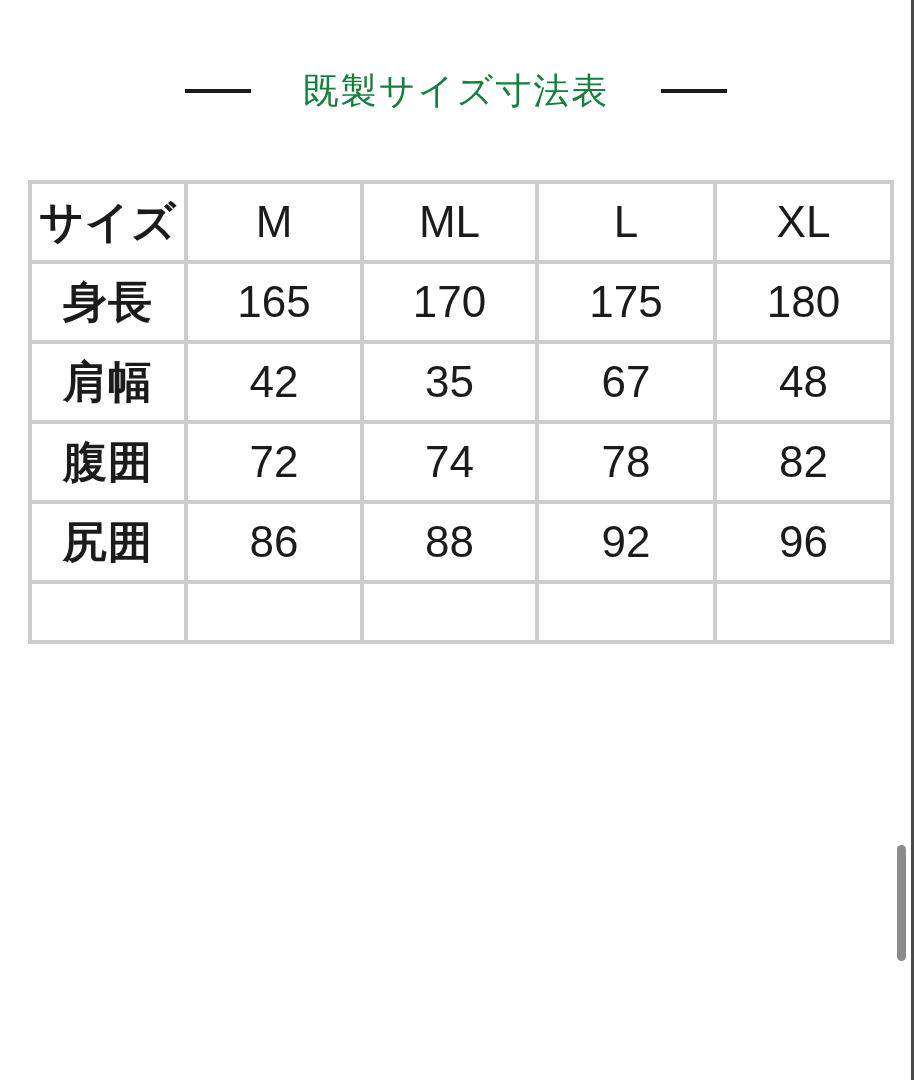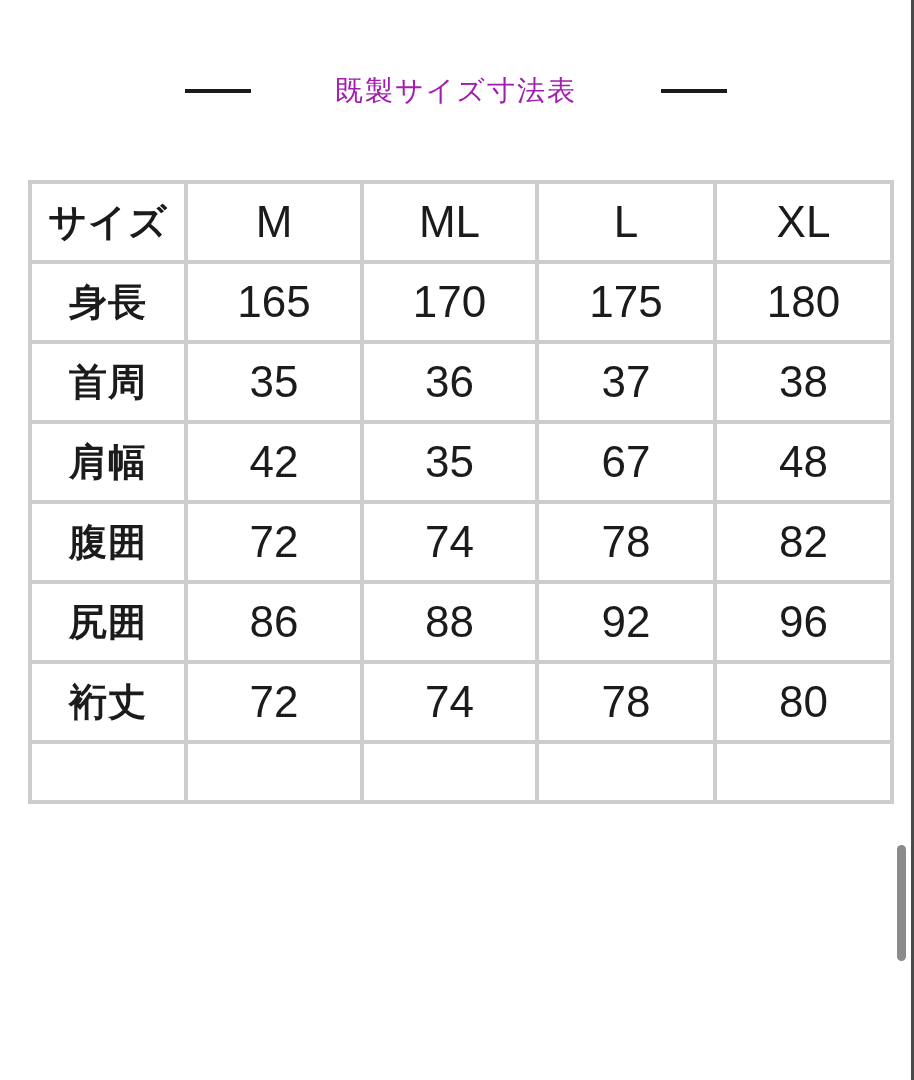--- a/index.html
+++ b/index.html
@@ -20,23 +20,23 @@
     display: flex;
     align-items: center;
     justify-content: space-between;
   }
   .title-dash {
     width: 66px; height: 4px;
     background: #1a1a1a;
     flex: 0 0 auto;
   }
   .title-text {
-    font-size: 28px;
+    font-size: 36px;
     letter-spacing: 2px;
-    color: #a21caf;
+    color: #15803d;
     white-space: nowrap;
   }
 
   
   table.size-table {
     position: absolute;
     left: 28px; top: 180px;
     width: 858px;
     border-collapse: collapse;
     table-layout: fixed;
@@ -45,21 +45,21 @@
   .size-table td, .size-table th {
     border: 4px solid #cdcdcd;
     height: 80px;
     text-align: center;
     vertical-align: middle;
     background: #ffffff;
     overflow: hidden;
   }
   .size-table .lbl {
     font-weight: 700;
-    font-size: 38px;
+    font-size: 44px;
     letter-spacing: 1px;
   }
   .size-table .val {
     font-weight: 400;
     font-size: 44px;
   }
   .size-table .partial td { height: 60px; }
 
   
   .screen-edge-line {
@@ -102,54 +102,40 @@
       <td class="val">XL</td>
     </tr>
     <tr>
       <td class="lbl">身長</td>
       <td class="val">165</td>
       <td class="val">170</td>
       <td class="val">175</td>
       <td class="val">180</td>
     </tr>
     <tr>
-      <td class="lbl">首周</td>
-      <td class="val">35</td>
-      <td class="val">36</td>
-      <td class="val">37</td>
-      <td class="val">38</td>
-    </tr>
-    <tr>
       <td class="lbl">肩幅</td>
       <td class="val">42</td>
       <td class="val">35</td>
       <td class="val">67</td>
       <td class="val">48</td>
     </tr>
     <tr>
       <td class="lbl">腹囲</td>
       <td class="val">72</td>
       <td class="val">74</td>
       <td class="val">78</td>
       <td class="val">82</td>
     </tr>
     <tr>
       <td class="lbl">尻囲</td>
       <td class="val">86</td>
       <td class="val">88</td>
       <td class="val">92</td>
       <td class="val">96</td>
     </tr>
-    <tr>
-      <td class="lbl">裄丈</td>
-      <td class="val">72</td>
-      <td class="val">74</td>
-      <td class="val">78</td>
-      <td class="val">80</td>
-    </tr>
     <tr class="partial">
       <td></td>
       <td></td>
       <td></td>
       <td></td>
       <td></td>
     </tr>
   </tbody>
 </table>
 

